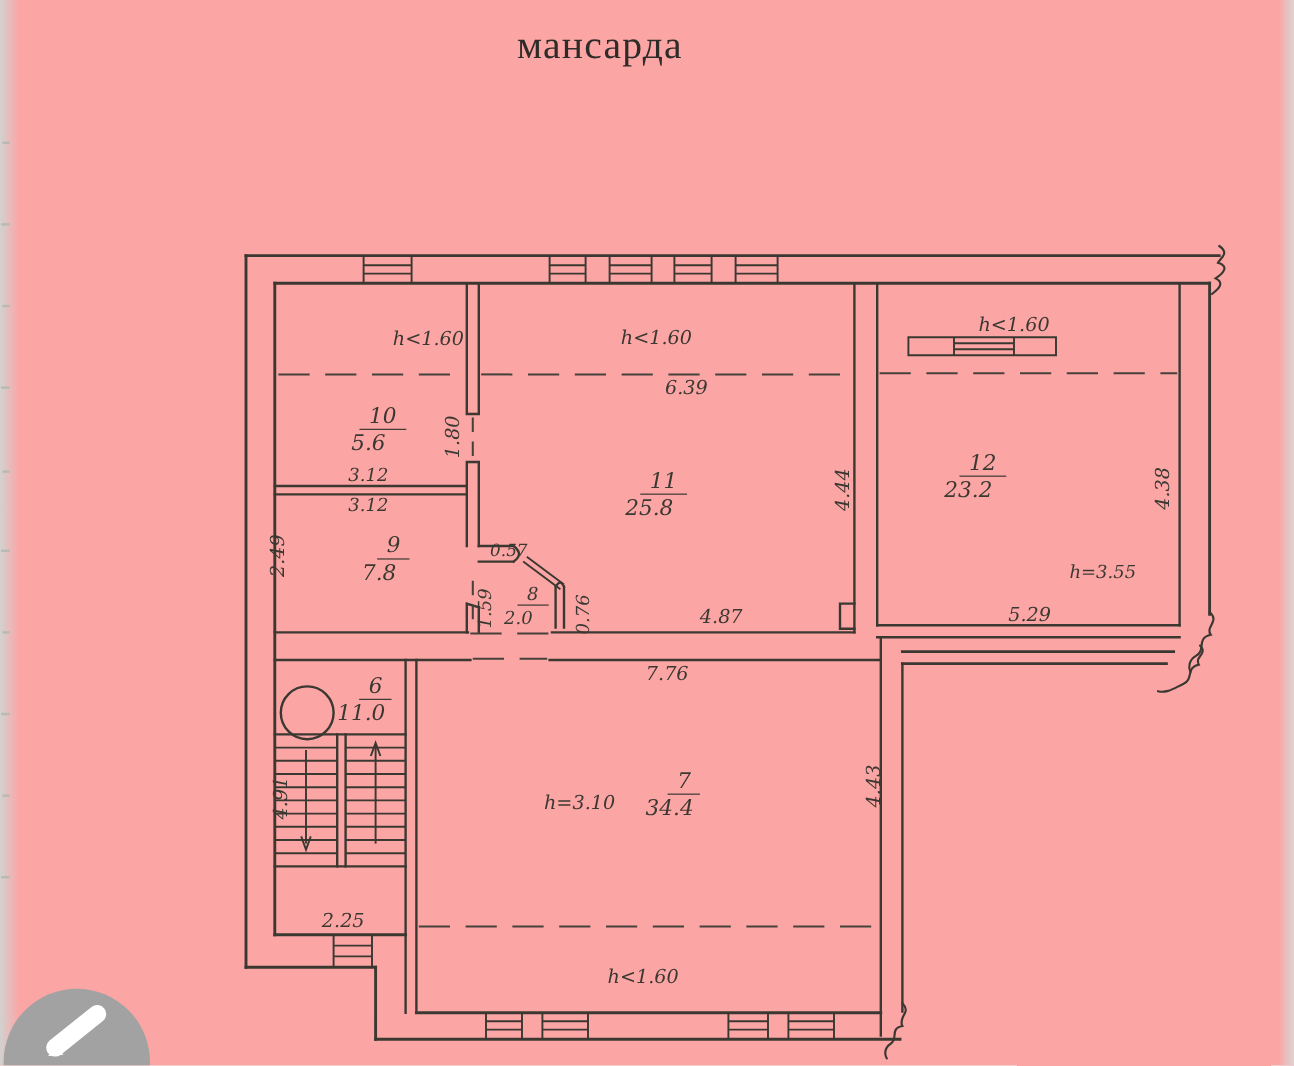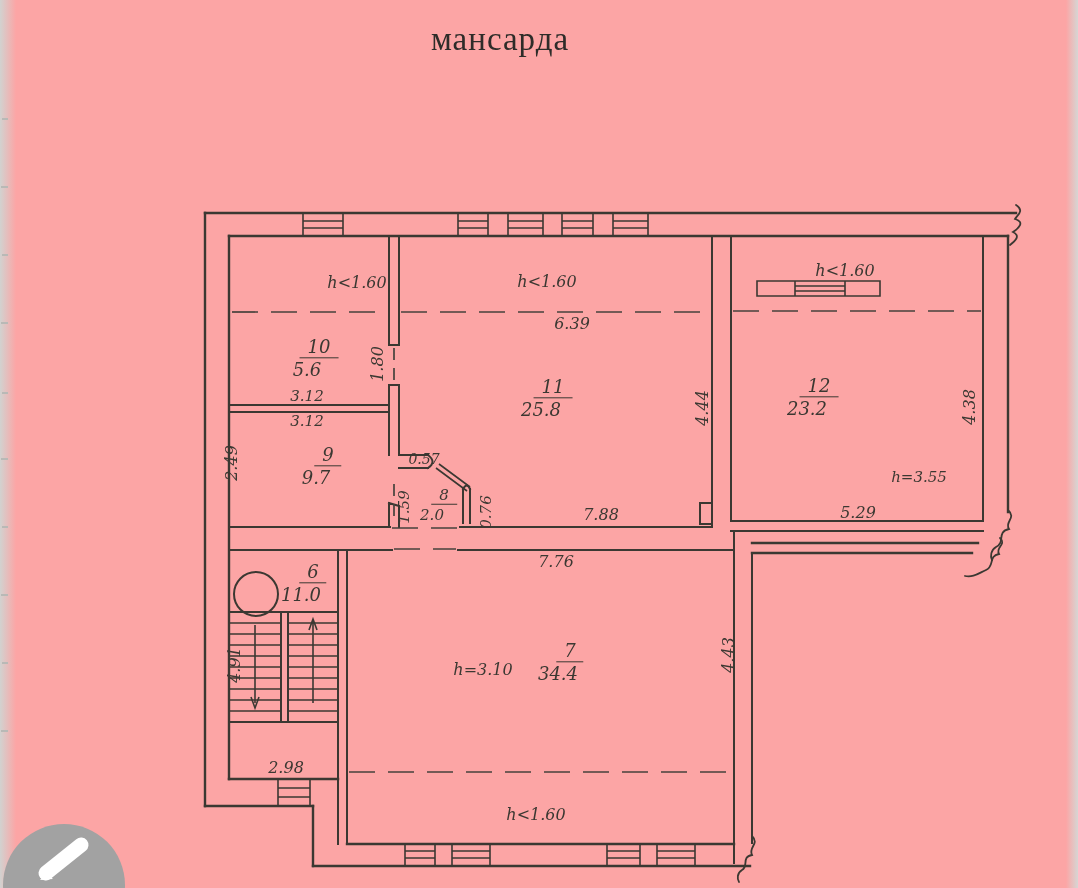--- a/index.html
+++ b/index.html
@@ -144,44 +144,44 @@
   <div class="lbl" style="left:483px;top:669px">h=3.10</div>
 
   <div class="lbl" style="left:572px;top:323px">6.39</div>
   <div class="lbl rot" style="left:377px;top:364px">1.80</div>
   <div class="lbl" style="left:307px;top:396px;font-size:15px">3.12</div>
   <div class="lbl" style="left:307px;top:421px;font-size:15px">3.12</div>
   <div class="lbl rot" style="left:231px;top:463px">2.49</div>
   <div class="lbl" style="left:424px;top:459px;font-size:14px">0.57</div>
   <div class="lbl rot" style="left:404px;top:507px;font-size:15px">1.59</div>
   <div class="lbl rot" style="left:486px;top:512px;font-size:15px">0.76</div>
-  <div class="lbl" style="left:601px;top:514px">7.88</div>
+  <div class="lbl" style="left:601px;top:514px">4.87</div>
   <div class="lbl" style="left:556px;top:561px">7.76</div>
   <div class="lbl rot" style="left:702px;top:408px">4.44</div>
   <div class="lbl rot" style="left:969px;top:407px">4.38</div>
   <div class="lbl" style="left:858px;top:512px">5.29</div>
   <div class="lbl rot" style="left:728px;top:655px">4.43</div>
   <div class="lbl rot" style="left:234px;top:665px">4.91</div>
-  <div class="lbl" style="left:286px;top:767px">2.98</div>
+  <div class="lbl" style="left:286px;top:767px">2.25</div>
 
   <div class="room-lbl" style="left:307px;top:359px">
     <span class="rn">10</span>
     <span class="ra">5.6</span>
   </div>
-  <div class="room-lbl" style="left:541px;top:399px">
+  <div class="room-lbl" style="left:541px;top:413px">
     <span class="rn">11</span>
     <span class="ra">25.8</span>
   </div>
   <div class="room-lbl" style="left:807px;top:398px">
     <span class="rn">12</span>
     <span class="ra">23.2</span>
   </div>
   <div class="room-lbl" style="left:316px;top:467px">
     <span class="rn">9</span>
-    <span class="ra">9.7</span>
+    <span class="ra">7.8</span>
   </div>
   <div class="room-lbl sm" style="left:432px;top:505px">
     <span class="rn">8</span>
     <span class="ra">2.0</span>
   </div>
   <div class="room-lbl" style="left:301px;top:584px">
     <span class="rn">6</span>
     <span class="ra">11.0</span>
   </div>
   <div class="room-lbl" style="left:558px;top:663px">

